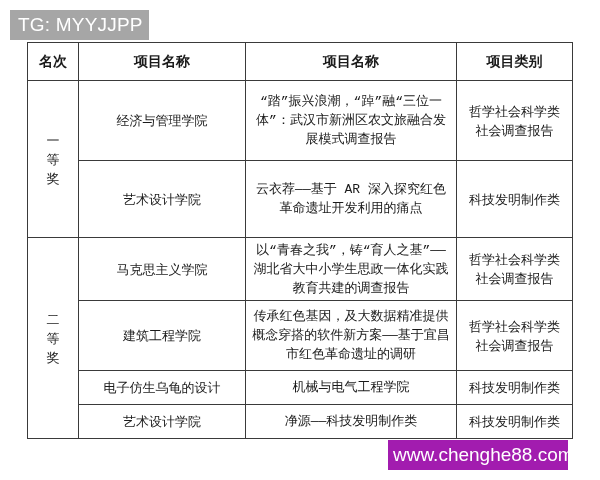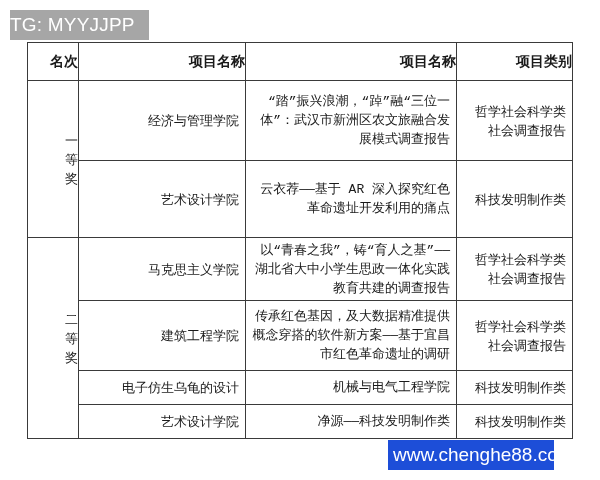--- a/index.html
+++ b/index.html
@@ -1,25 +1,25 @@
 <!DOCTYPE html>
 <html><head>
 <meta charset="utf-8">
 <style>
   html, body { margin:0; padding:0; }
   body { width:600px; height:480px; background:#ffffff; position:relative; overflow:hidden;
          font-family:"DejaVu Sans", sans-serif; color:#1a1a1a; }
   .wm-top { position:absolute; left:10px; top:10px; width:139px; height:30px; background:#a6a6a6;
             color:#ffffff; font-family:"Liberation Sans", sans-serif; font-size:19px; line-height:30px;
-            padding-left:0; box-sizing:border-box; letter-spacing:0.2px; }
-  .wm-bottom { position:absolute; left:388px; top:440px; width:166px; height:30px; background:#1d4ed8;
+            padding-left:8px; box-sizing:border-box; letter-spacing:0.2px; }
+  .wm-bottom { position:absolute; left:388px; top:440px; width:180px; height:30px; background:#a21caf;
                color:#ffffff; font-family:"Liberation Sans", sans-serif; font-size:19px; line-height:30px;
                padding-left:5px; box-sizing:border-box; }
   table.awards { position:absolute; left:27px; top:42px; border-collapse:collapse; table-layout:fixed; }
-  table.awards td, table.awards th { border:1.5px solid #3a3a3a; text-align:right; vertical-align:middle;
+  table.awards td, table.awards th { border:1.5px solid #3a3a3a; text-align:center; vertical-align:middle;
       padding:0 6px; font-size:13px; line-height:19px; font-weight:normal; }
   table.awards th { font-weight:bold; font-size:14px; height:37px; padding:0; }
   .rank { font-weight:bold; font-size:15px; line-height:34px; padding:0 !important; }
   .rank span { display:block; }
   .proj { text-align:center;font-family:Liberation Mono, monospace; }
 </style>
 </head>
 <body>
 
 <div class="wm-top">TG: MYYJJPP</div>

